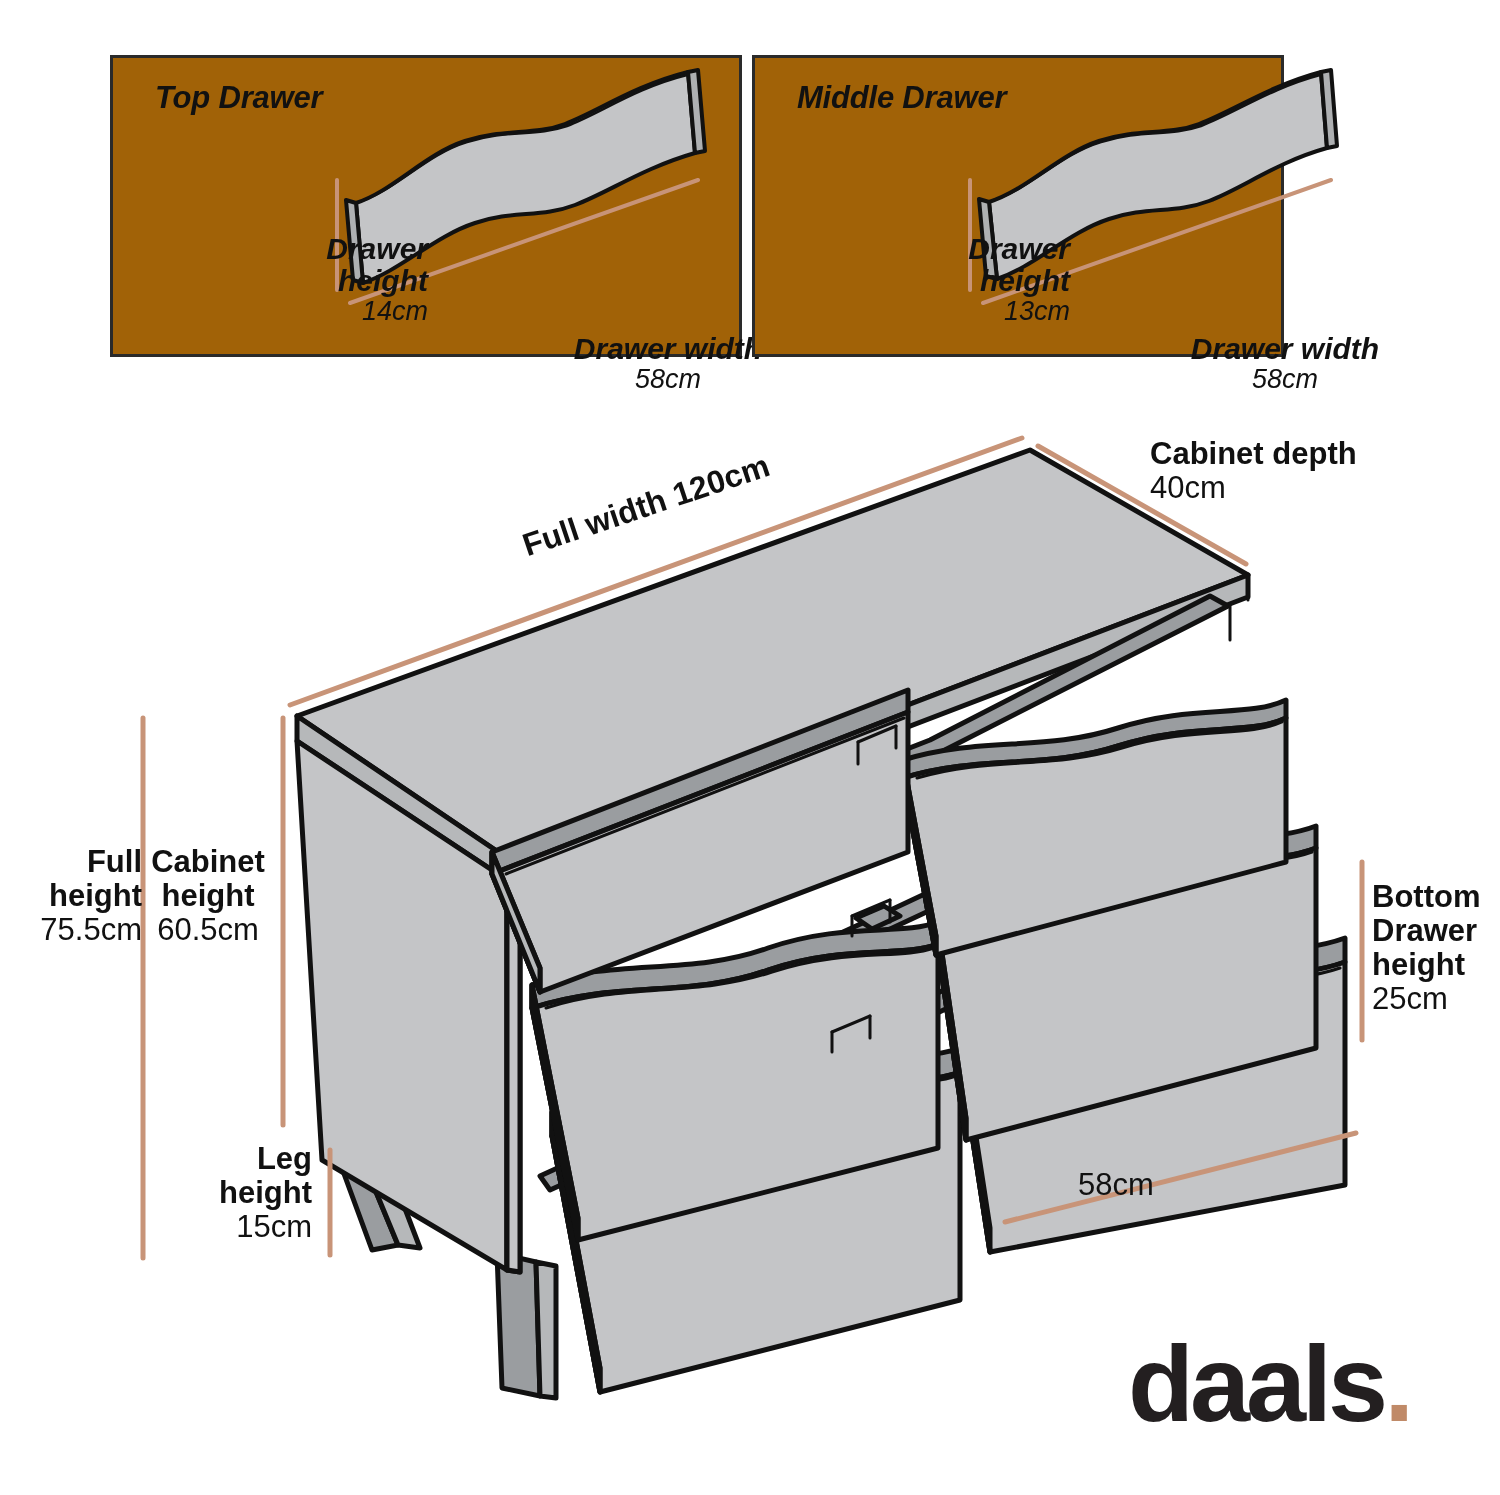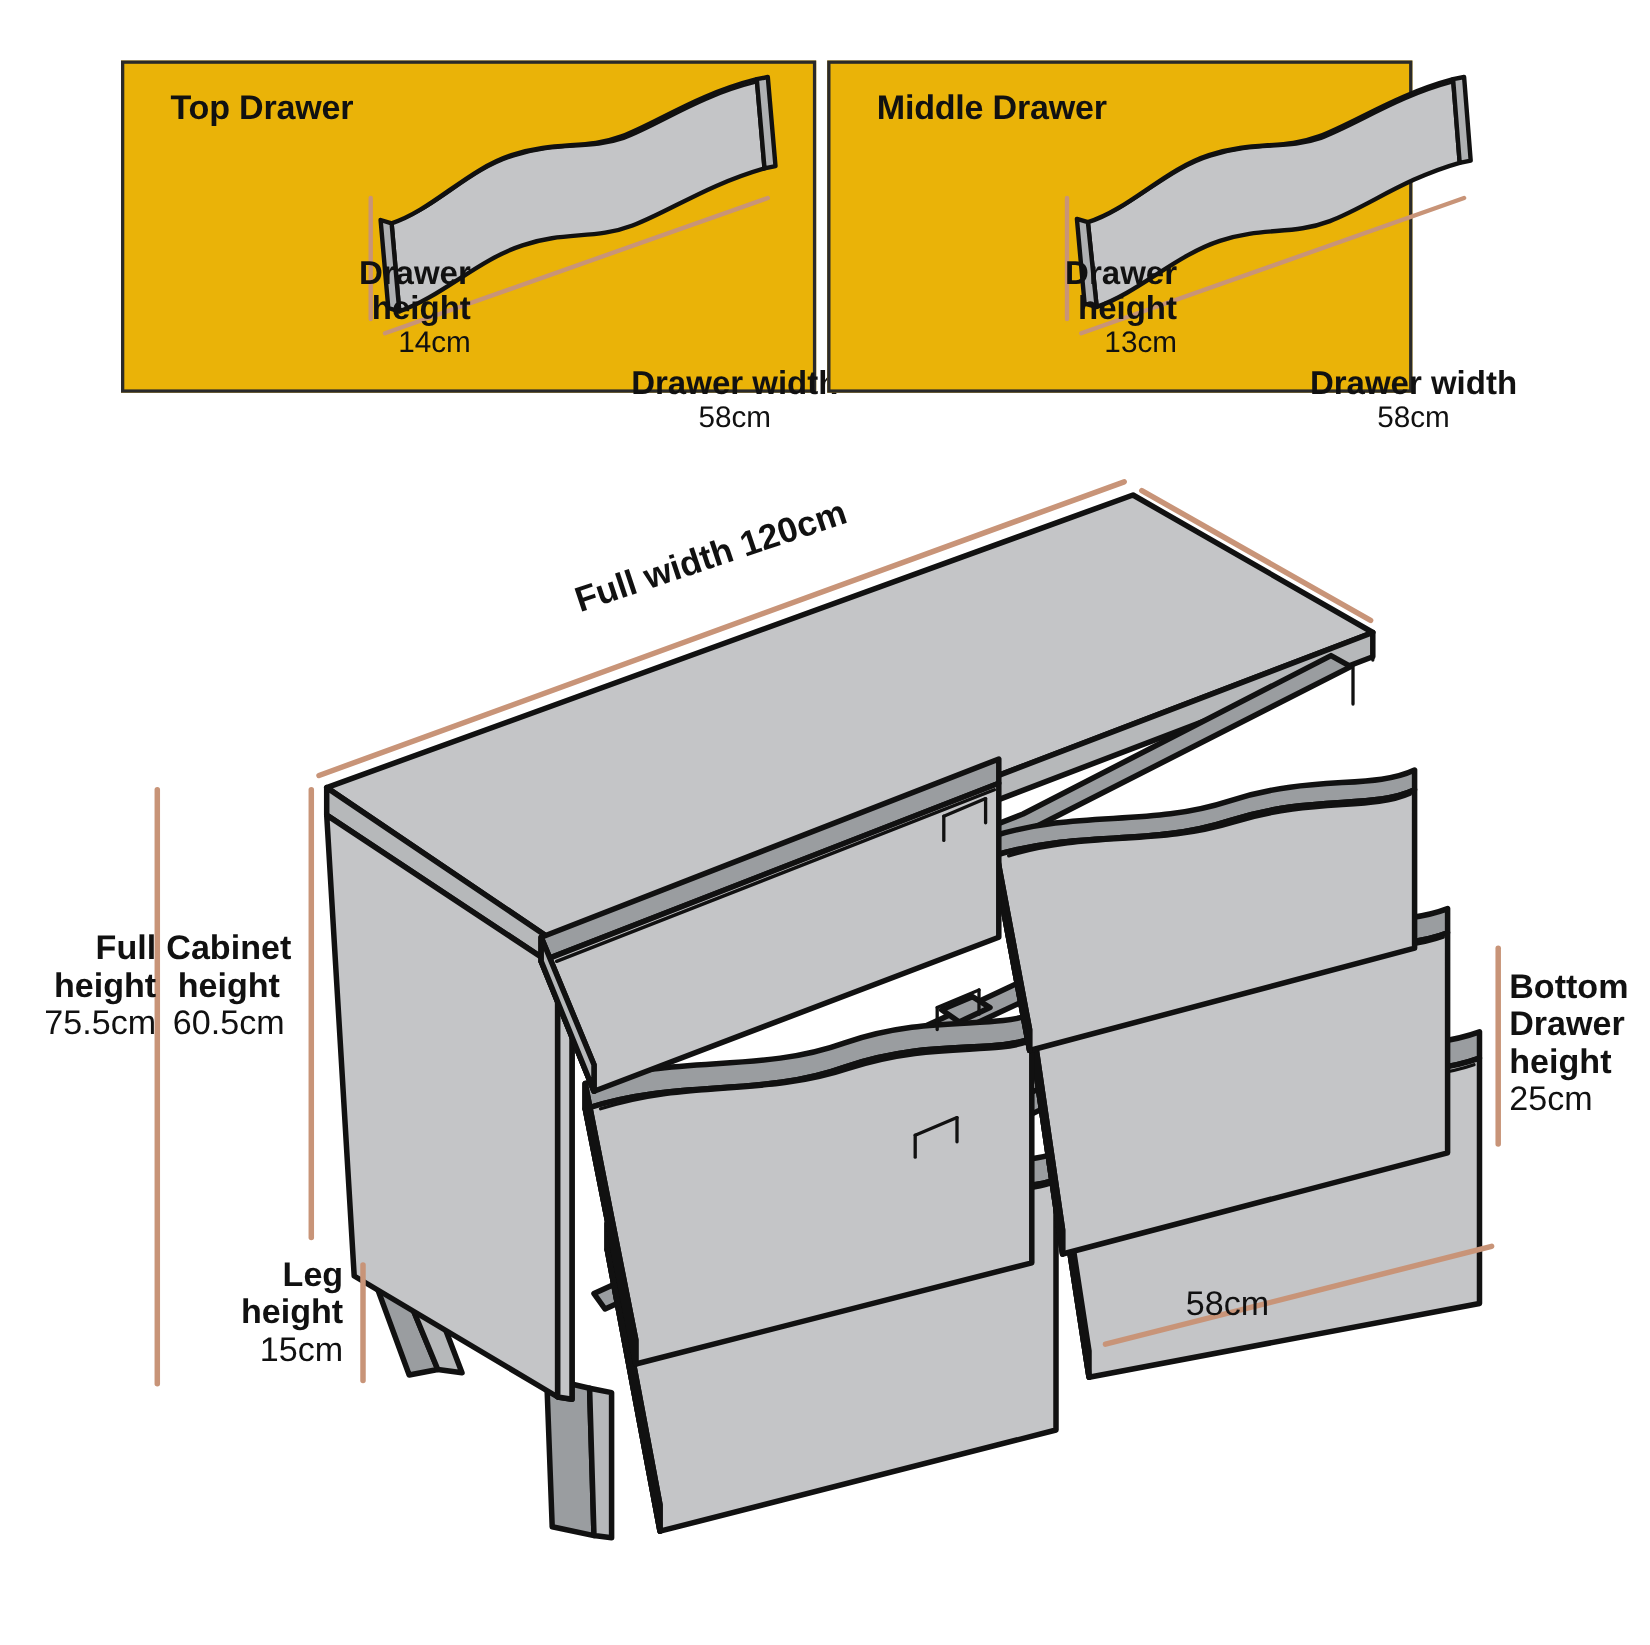--- a/index.html
+++ b/index.html
@@ -14,22 +14,23 @@
     color: #111111;
   }
   #root { position: absolute; inset: 0; }
 
   svg.layer { position: absolute; left: 0; top: 0; width: 1500px; height: 1495px; }
 
   
   .panel {
     position: absolute;
     border: 3px solid #2a2a2a;
-    background: #eab308;
+    background: #a16207;
     box-sizing: border-box;
+    font-style: italic;
   }
   #panel-top    { left: 110px; top: 55px;  width: 632px; height: 302px; }
   #panel-middle { left: 752px; top: 55px;  width: 532px; height: 302px; }
 
   .panel-title {
     position: absolute;
     left: 42px; top: 22px;
     font-size: 31px; font-weight: bold;
     letter-spacing: -0.2px;
     white-space: nowrap;
@@ -372,20 +373,24 @@
       <span class="b">Drawer</span>
       <span class="b">height</span>
       <span class="v">13cm</span>
     </div>
     <div class="lbl center-al" id="p2-w">
       <span class="b">Drawer width</span>
       <span class="v">58cm</span>
     </div>
   </div>
 
+  <div class="mlbl" id="lbl-cabinet-depth">
+    <span class="b">Cabinet depth</span>
+    <span class="v">40cm</span>
+  </div>
 
   <div id="lbl-full-width">Full width 120cm</div>
 
   <div class="mlbl" id="lbl-full-height">
     <span class="b">Full</span>
     <span class="b">height</span>
     <span class="v">75.5cm</span>
   </div>
 
   <div class="mlbl" id="lbl-cabinet-height">
@@ -404,14 +409,15 @@
     <span class="b">Bottom</span>
     <span class="b">Drawer</span>
     <span class="b">height</span>
     <span class="v">25cm</span>
   </div>
 
   <div class="mlbl" id="lbl-bottom-dw">
     <span class="v">58cm</span>
   </div>
 
+  <div id="logo"><span>daals</span><span class="dot">.</span></div>
 
 </div>
 
 </body></html>

